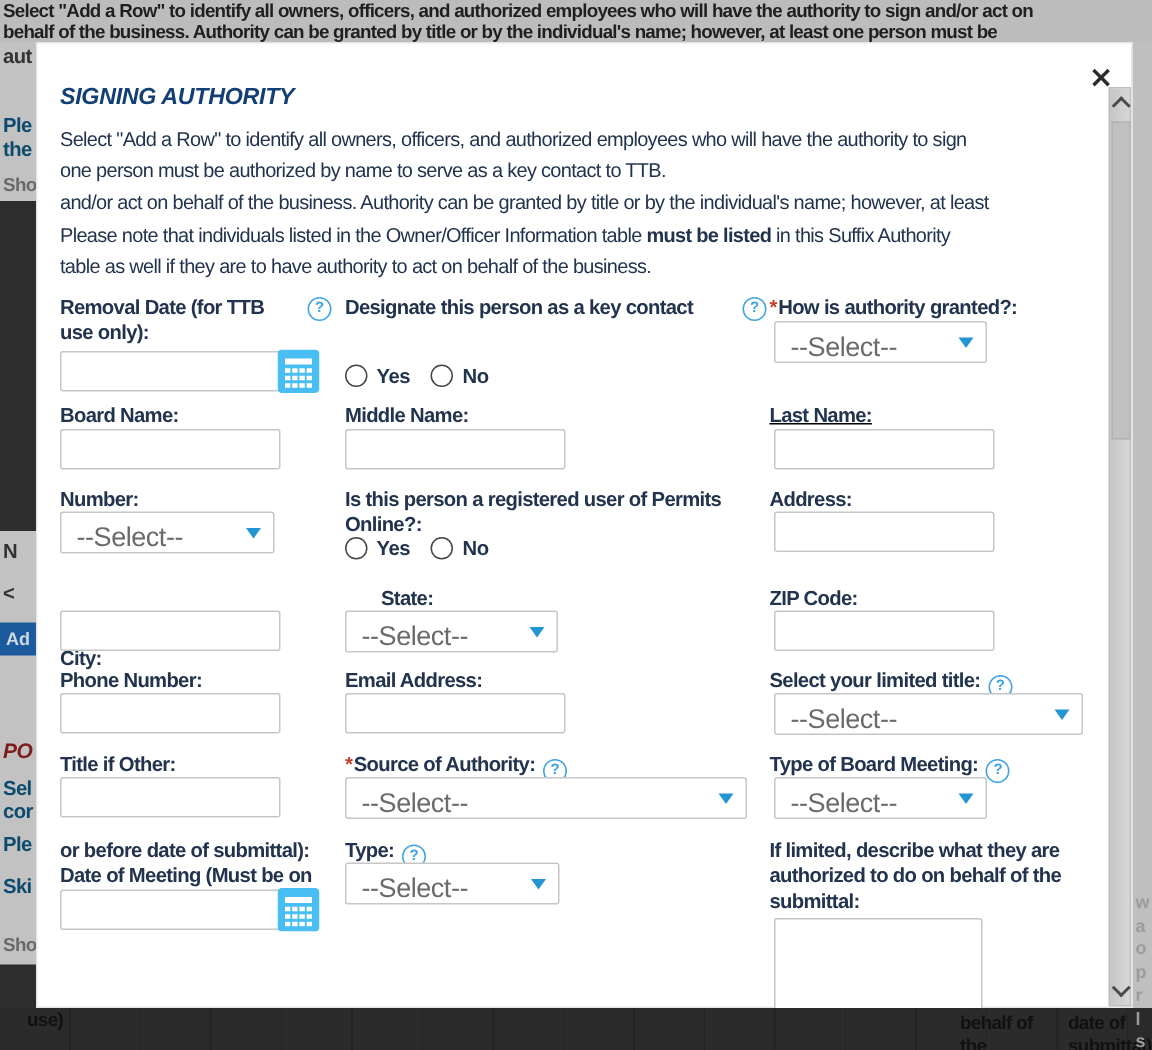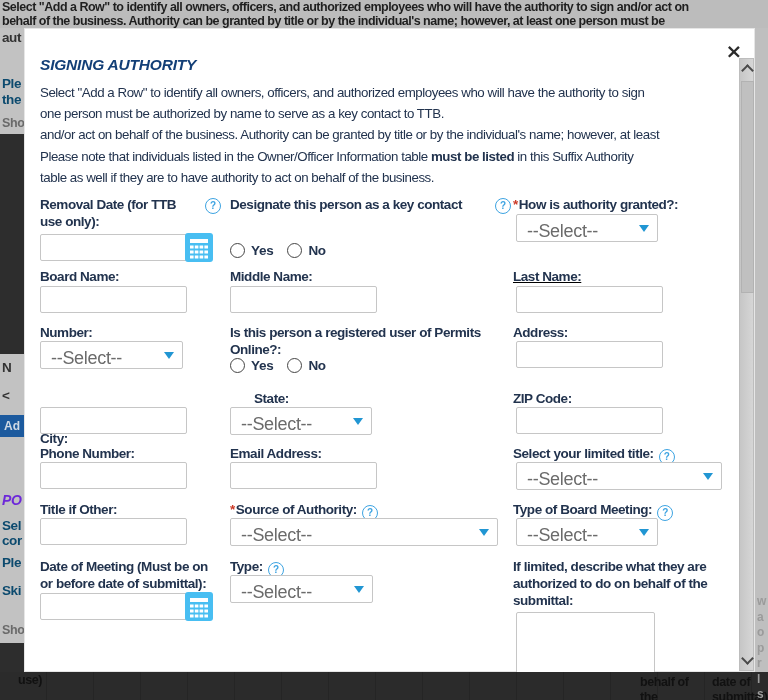--- a/index.html
+++ b/index.html
@@ -15,21 +15,21 @@
 
   .bg-left{position:absolute;left:0;top:28px;width:24px;height:644px;background:#c2c2c2;overflow:hidden;}
   .bg-left .frag{position:absolute;left:2px;white-space:nowrap;font-weight:700;font-size:13.5px;
                  letter-spacing:-0.4px;color:#0c4a6e;}
   .bg-left .dark{position:absolute;left:0;width:24px;background:#2d2d2d;}
   .frag.muted{color:#6a6a6a;font-size:12.5px;font-weight:600;}
   .frag.plain{color:#333;}
   .bg-add-btn{position:absolute;left:0;top:387px;width:24px;height:22px;background:#1c5a9e;
               border-radius:0 3px 3px 0;color:#cfd9e4;font-weight:700;font-size:12px;
               line-height:22px;padding-left:4px;overflow:hidden;}
-  .frag.po{font-style:italic;color:#6d28d9;font-size:14px;}
+  .frag.po{font-style:italic;color:#7f1d1d;font-size:14px;}
 
   .bg-right{position:absolute;left:755px;top:28px;width:13px;height:635px;background:#3a3a3a;overflow:hidden;margin-left:40px;}
   .bg-right .block{position:absolute;left:0;width:13px;background:#303030;}
   .bg-right .frag{position:absolute;left:2px;white-space:nowrap;font-weight:700;font-size:13px;
                   letter-spacing:-0.4px;color:#b9b9b9;}
   .bg-right .frag.dim{color:#8e8e8e;}
   .letter-col{position:absolute;left:757px;top:594px;width:11px;color:#9b9b9b;font-weight:700;
               font-size:12px;line-height:15.5px;z-index:3;}
   .letter-col span{display:block;}
 
@@ -295,22 +295,22 @@
     <div class="sel" style="left:206px;top:490px;width:266px;">
       <span class="sel-txt">--Select--</span>
       <span class="tri"></span>
     </div>
     <div class="sel" style="left:492px;top:490px;width:140px;">
       <span class="sel-txt">--Select--</span>
       <span class="tri"></span>
     </div>
 
     <div class="cell lbl" style="left:16px;top:530px;">
+      <span class="line">or before date of submittal):</span>
       <span class="line">Date of Meeting (Must be on</span>
-      <span class="line">or before date of submittal):</span>
     </div>
     <input class="inp" style="left: 16px; top: 565px;">
     <button class="cal-btn" style="left:161px;top:564px;">
       <svg width="28" height="29" viewBox="0 0 28 29">
         <rect x="0" y="0" width="28" height="29" rx="3" fill="#48bef2"></rect>
         <rect x="5" y="6" width="18" height="4" fill="#ffffff"></rect>
         <g fill="#ffffff">
           <rect x="5" y="12.5" width="3.6" height="3"></rect>
             <rect x="9.8" y="12.5" width="3.6" height="3"></rect>
             <rect x="14.6" y="12.5" width="3.6" height="3"></rect>

